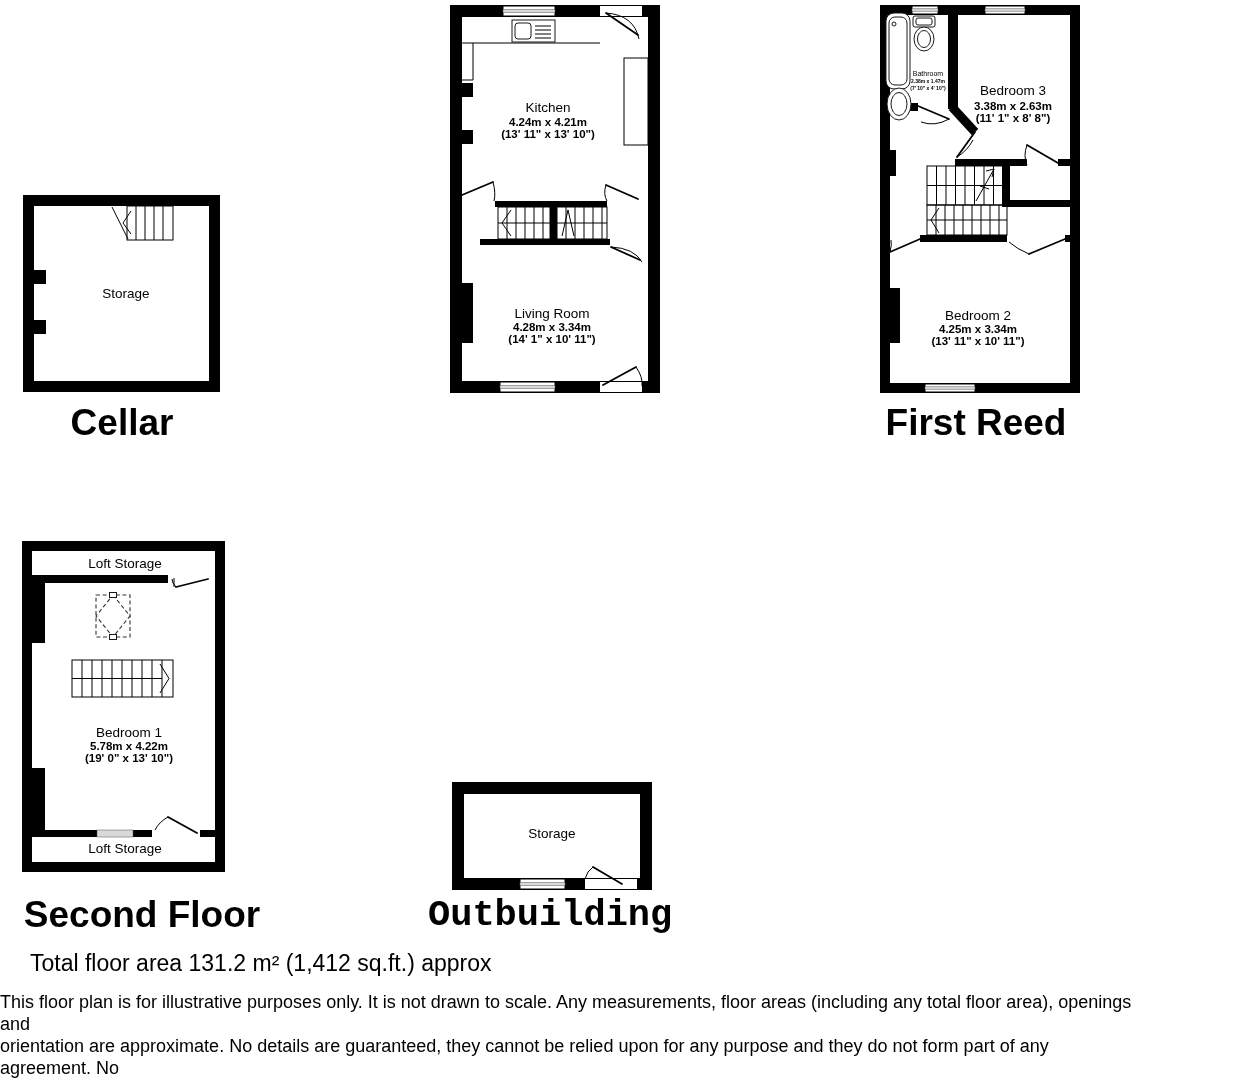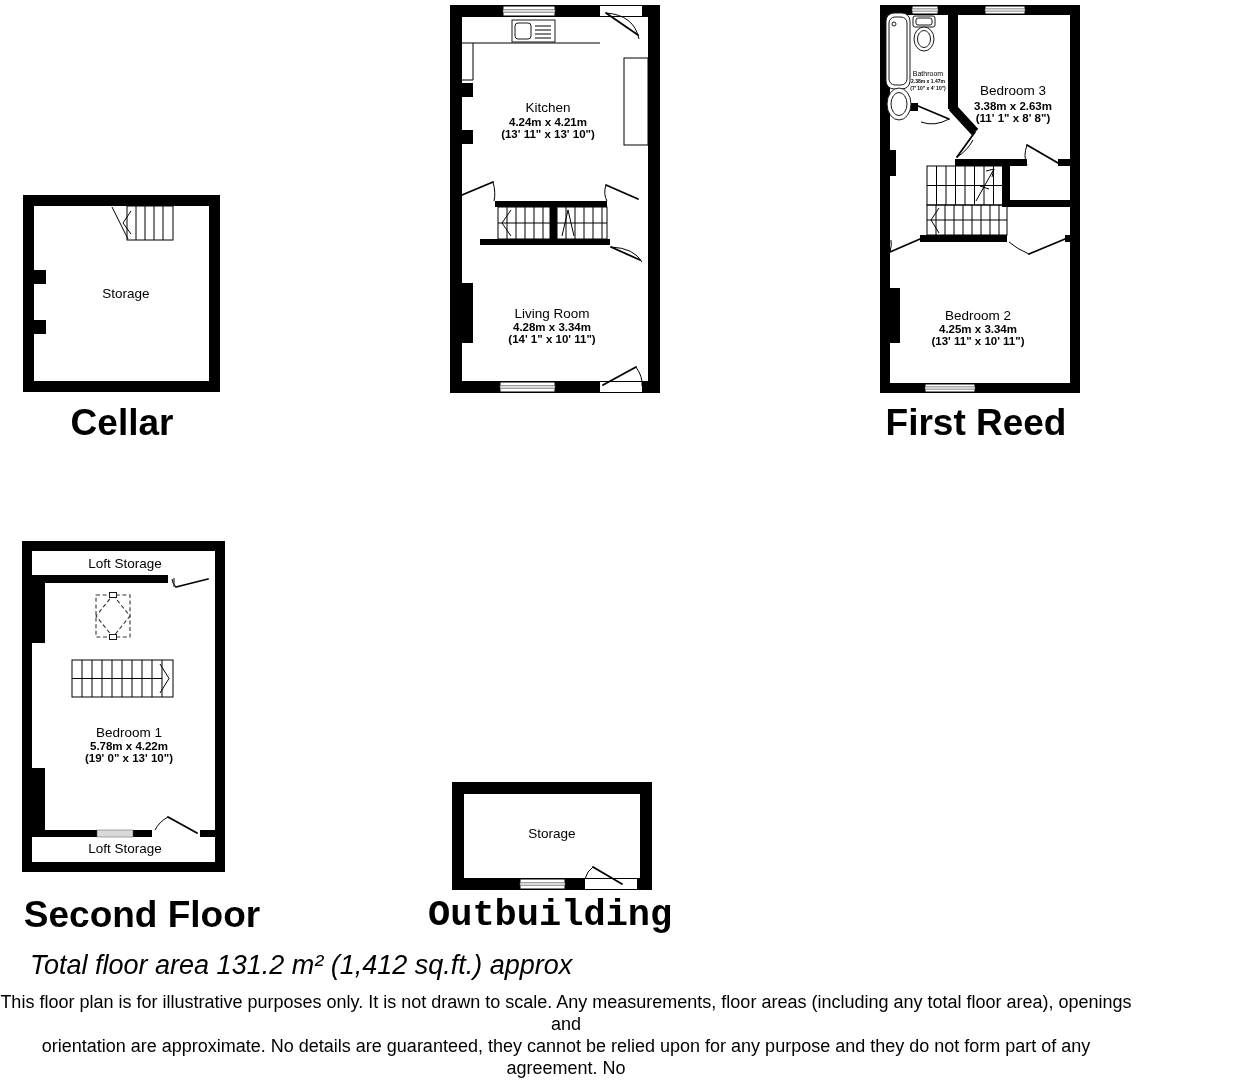--- a/index.html
+++ b/index.html
@@ -15,22 +15,22 @@
   .winframe{fill:#fff;stroke:#000;stroke-width:1;}
   .winband{fill:#d9d9d9;stroke:#555;stroke-width:0.5;}
   .dash{stroke:#333;stroke-width:1.1;fill:none;stroke-dasharray:4 2.6;}
   text{font-family:"Liberation Sans","DejaVu Sans",sans-serif;fill:#000;}
   .rn{font-size:13.5px;text-anchor:middle;}
   .rd{font-size:11.5px;font-weight:bold;text-anchor:middle;}
   .rn-s{font-size:7px;text-anchor:middle;}
   .rd-s{font-size:5px;font-weight:bold;text-anchor:middle;}
   .floor-title{position:absolute;width:240px;text-align:center;font-size:37px;font-weight:bold;
                white-space:nowrap;letter-spacing:0px;}
-  #total-area{position:absolute;left:30px;top:950px;font-size:27px;font-style:italic;}
-  #disclaimer{position:absolute;left:0;top:991px;width:1132px;text-align:center;
+  #total-area{position:absolute;left:30px;top:950px;font-size:23px;}
+  #disclaimer{position:absolute;left:0;top:991px;width:1132px;text-align:left;
               font-size:18px;line-height:22px;}
 </style>
 </head>
 <body>
 
 <div id="page">
 
   <svg class="plan" style="left:23px;top:195px;" width="197" height="197" viewBox="0 0 197 197">
     <g>
       <rect class="wall" x="0" y="0" width="197" height="11"></rect>

